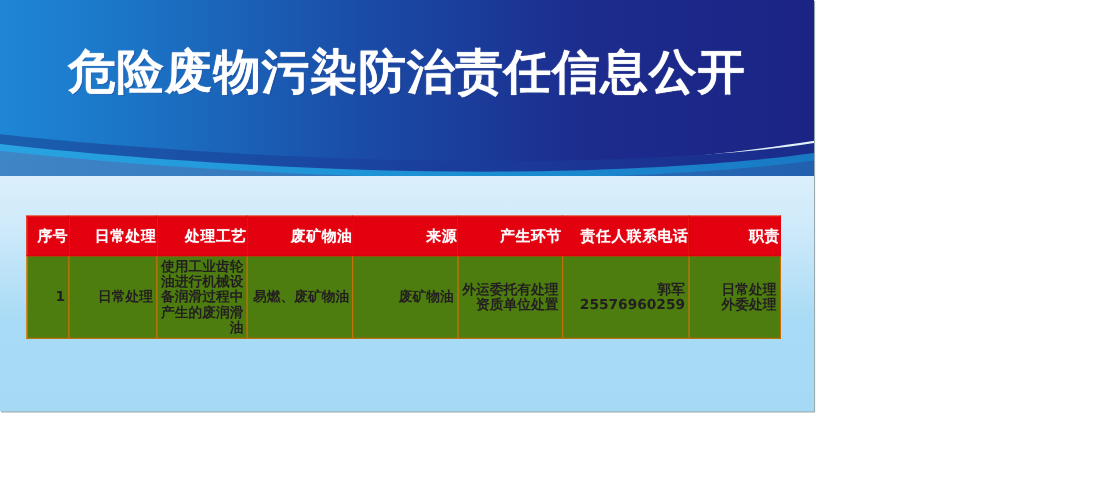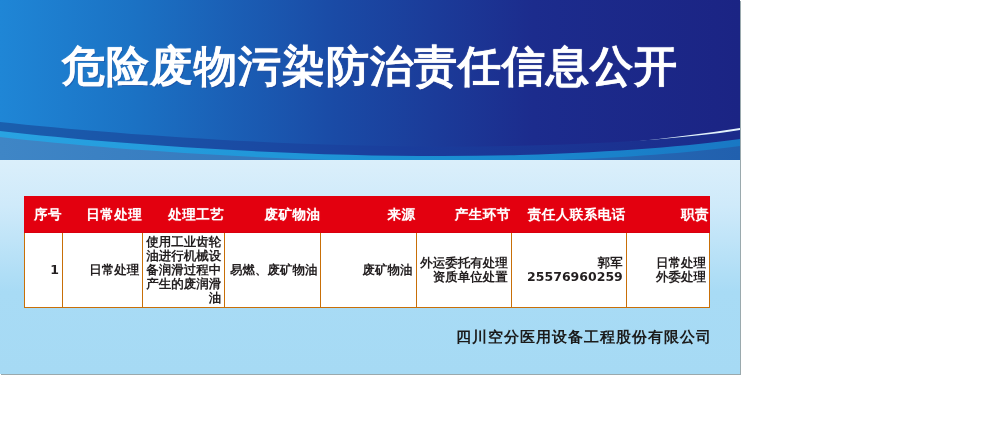--- a/index.html
+++ b/index.html
@@ -76,21 +76,21 @@
     color: #ffffff;
     font-weight: bold;
     font-size: 13.5px;
     height: 35px;
     border: 1px solid #e3000f;
     border-bottom: 1px solid #d8000e;
     letter-spacing: 0.5px;
     text-shadow: 0 0 1px rgba(255,255,255,0.5);
   }
   #info-table tbody td {
-    background: #ffffff;
+    background: #4d7c0f;
     color: #231f20;
     font-size: 12.5px;
     line-height: 14px;
     height: 70px;
     padding: 2px 3px;
     font-weight: bold;
   }
   td.cell-idx { font-size: 13px; }
   td.cell-narrow { line-height: 14.5px; }
 
@@ -186,15 +186,14 @@
         <td>
           <div>郭军</div>
           <div>25576960259</div>
         </td>
         <td style="white-space:pre-line">日常处理
 外委处理</td>
       </tr>
     </tbody>
   </table>
 
-  <div id="company">四川空分医用设备工程股份有限公司</div>
 
 </div>
 
 </body></html>

